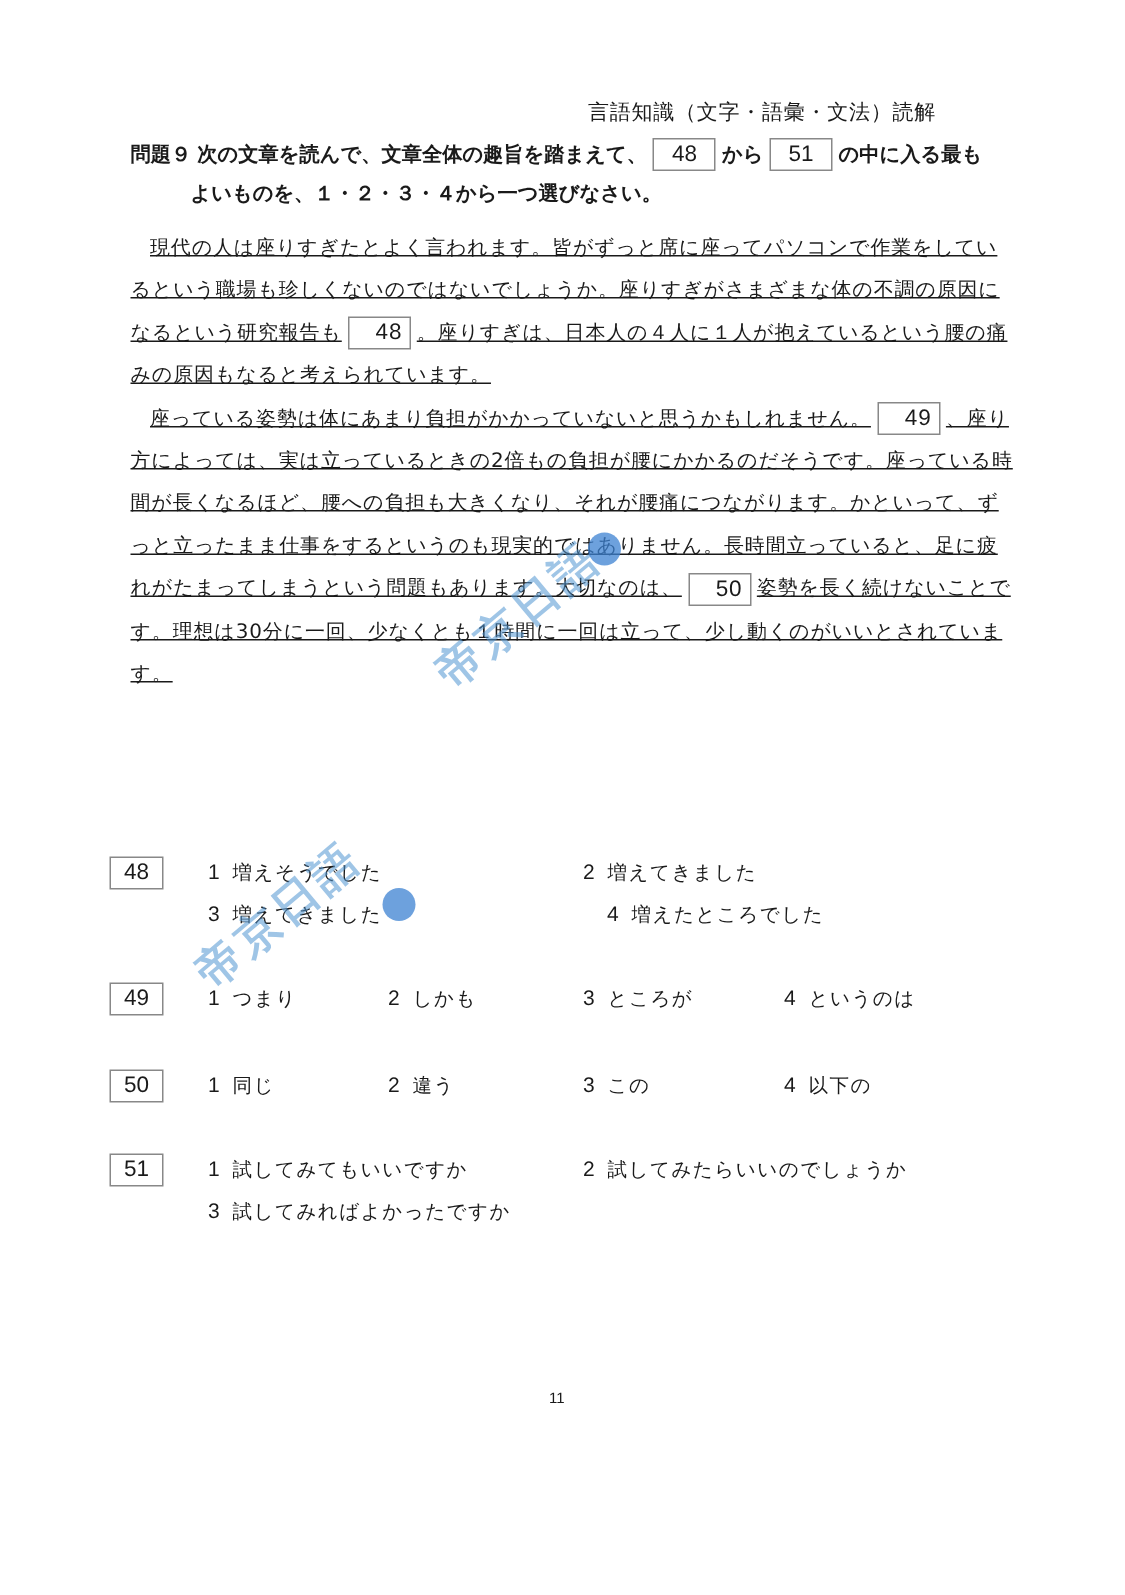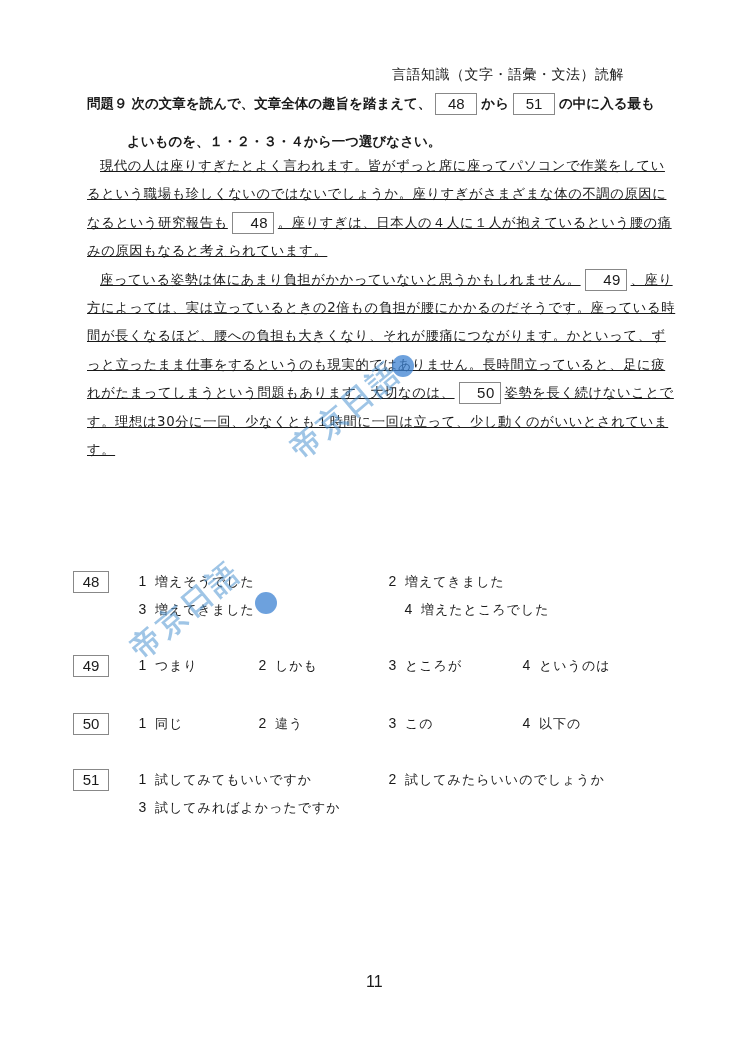--- a/index.html
+++ b/index.html
@@ -11,21 +11,21 @@
   .page { position: absolute; left: 0; top: 0; width: 694px; height: 1063px; }
   .header-right {
     position: absolute; right: 70px; top: 66px;
     font-size: 14px; letter-spacing: 0.5px;
   }
   .q-title {
     position: absolute; left: 87px; top: 90px; width: 600px;
     font-size: 13.5px; font-weight: bold; line-height: 26px;
   }
   .q-title .num { margin-right: 4px; }
-  .q-title .line2 { padding-left: 40px; display: block; margin-top: 12px; }
+  .q-title .line2 { padding-left: 40px; display: block; }
   .box {
     display: inline-block; border: 1px solid #888; min-width: 34px;
     height: 20px; line-height: 20px; text-align: center;
     font-family: "Liberation Sans", sans-serif; font-weight: normal;
     font-size: 15px; padding: 0 3px; margin: 0 4px; vertical-align: middle;
     background: #fff;
   }
   .passage {
     position: absolute; left: 87px; top: 152px; width: 590px;
     font-size: 13.3px; line-height: 28.4px; letter-spacing: 0.6px; text-decoration: underline;
@@ -41,22 +41,22 @@
     border: 1px solid #888; width: 34px; height: 20px; line-height: 20px;
     text-align: center; font-family: "Liberation Sans", sans-serif;
     font-size: 15px;
   }
   .opt-row { position: relative; height: 28px; }
   .opt {
     position: absolute; top: 5px; white-space: nowrap; letter-spacing: 1px; text-align: center;
   }
   .opt .n { font-family: "Liberation Sans", sans-serif; font-size: 14px; display: inline-block; width: 24px; }
   .pagenum {
-    position: absolute; left: 366px; top: 973px;
-    font-family: "Liberation Sans", sans-serif; font-size: 16px;
+    position: absolute; left: 366px; top: 927px;
+    font-family: "Liberation Sans", sans-serif; font-size: 10px;
   }
   .watermark {
     position: absolute; left: 150px; top: 300px; width: 260px; height: 380px;
     pointer-events: none;
   }
   .wm-text {
     position: absolute; color: rgba(80,150,210,0.55);
     font-size: 30px; font-weight: bold; transform: rotate(-40deg);
     white-space: nowrap; letter-spacing: 3px;
   }

